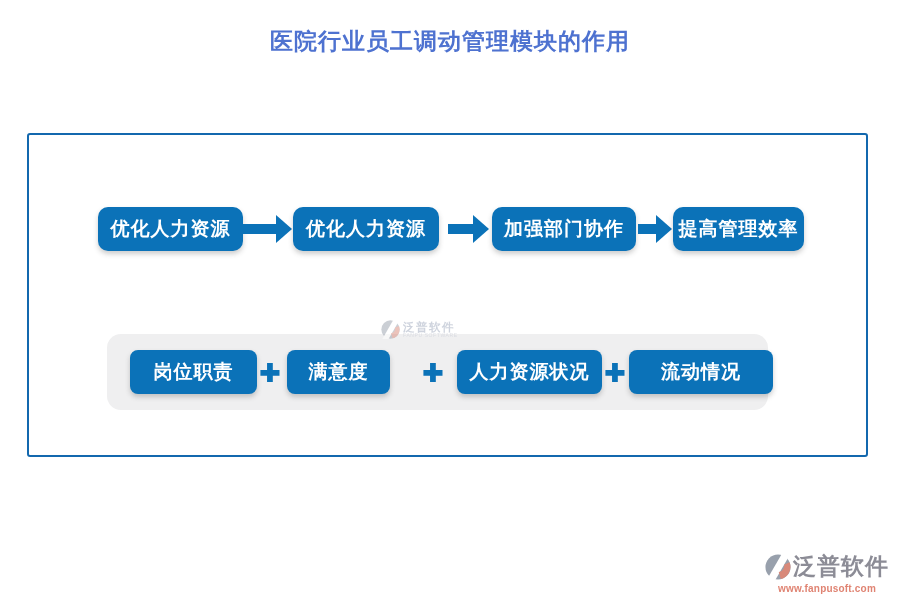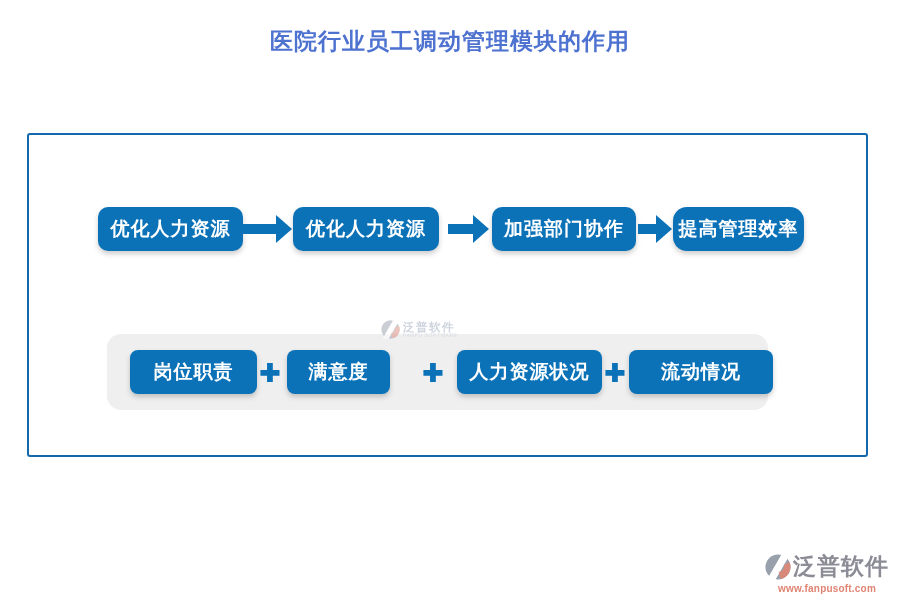--- a/index.html
+++ b/index.html
@@ -91,21 +91,21 @@
   <div class="flow-box" style="left:293px;width:146px;">优化人力资源</div>
   <div class="arrow" style="left:448px;width:41px;">
       <div class="bar"></div>
       <div class="head"></div>
     </div>
   <div class="flow-box" style="left:492px;width:144px;">加强部门协作</div>
   <div class="arrow" style="left:638px;width:34px;">
       <div class="bar"></div>
       <div class="head"></div>
     </div>
-  <div class="flow-box" style="left:673px;width:131px;border-radius:14px;">提高管理效率</div>
+  <div class="flow-box" style="left:673px;width:131px;">提高管理效率</div>
 
   <div class="sum-panel"></div>
   <div class="sum-box" style="left:130px;width:127px;">岗位职责</div>
   <div class="plus" style="left:256px;">+</div>
   <div class="sum-box" style="left:287px;width:103px;">满意度</div>
   <div class="plus" style="left:419px;">+</div>
   <div class="sum-box" style="left:457px;width:145px;">人力资源状况</div>
   <div class="plus" style="left:601px;">+</div>
   <div class="sum-box" style="left:629px;width:144px;">流动情况</div>
 

